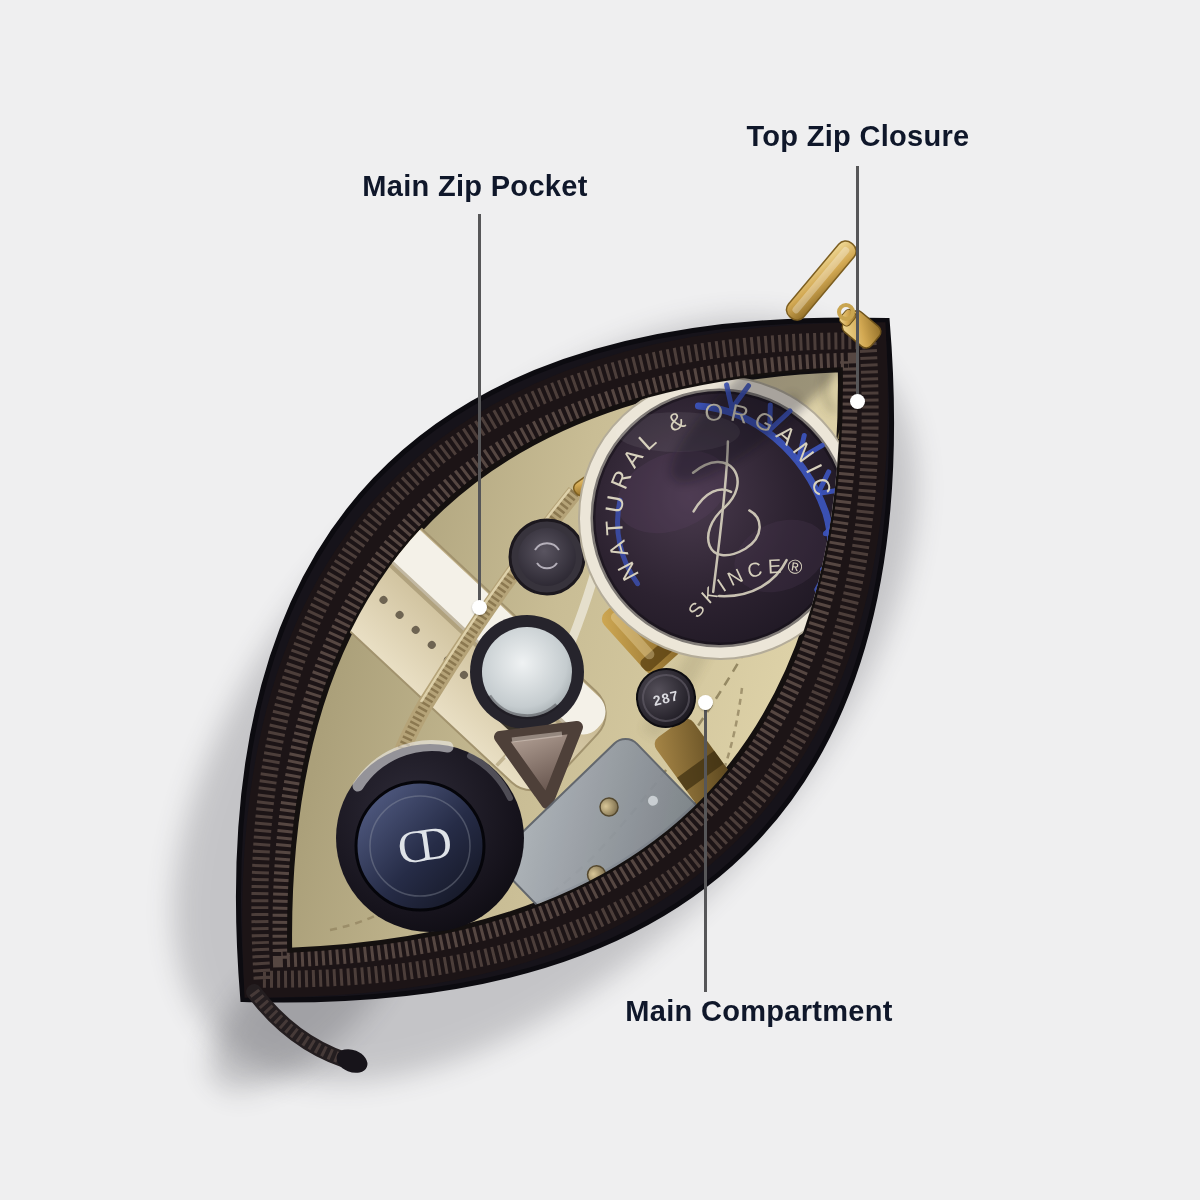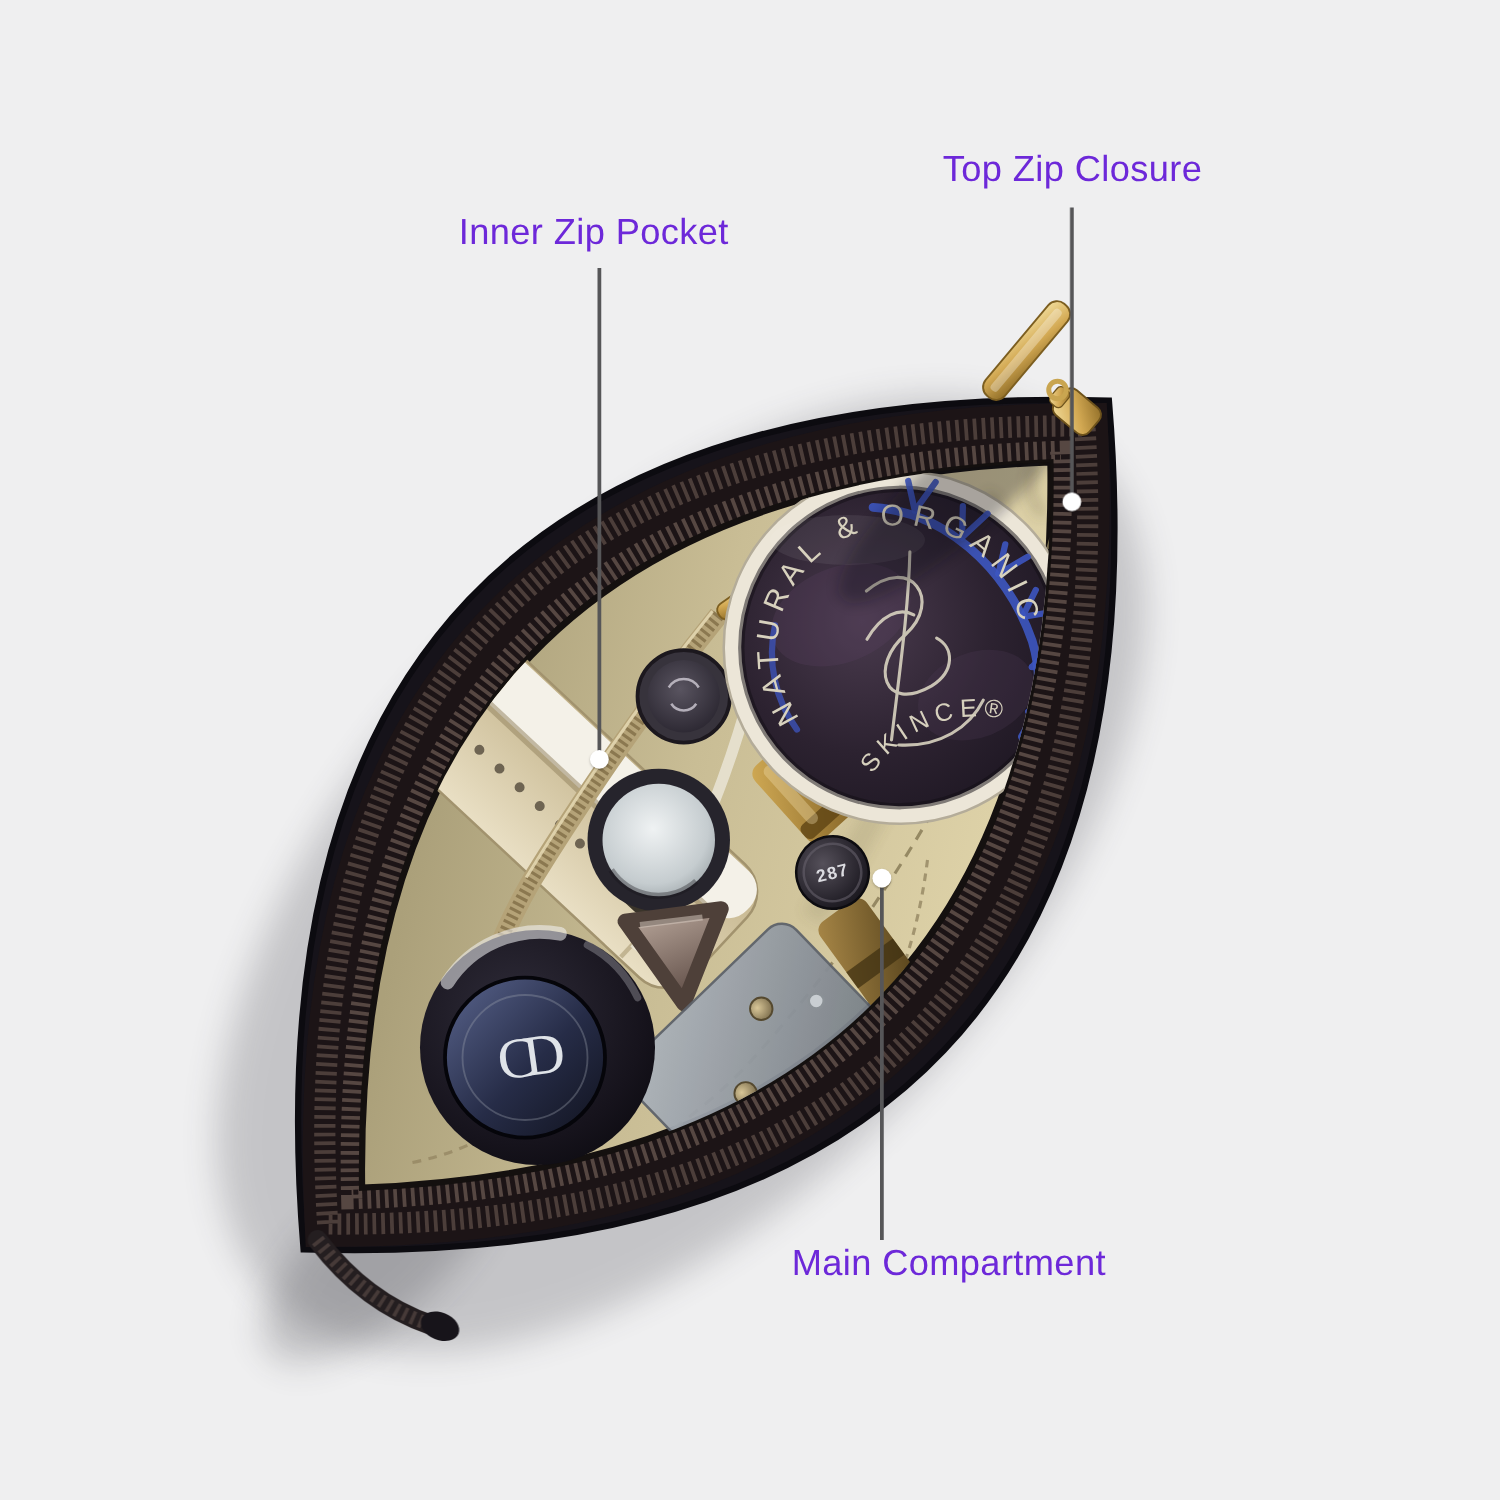--- a/index.html
+++ b/index.html
@@ -1,20 +1,20 @@
 <!DOCTYPE html>
 <html><head>
 <meta charset="utf-8">
 <style>
   html,body{margin:0;padding:0;background:#efeff0;}
   .stage{position:relative;width:1200px;height:1200px;background:#efeff0;overflow:hidden;
          font-family:"Liberation Sans",sans-serif;}
   .stage svg{position:absolute;left:0;top:0;}
-  .ann-label{position:absolute;transform:translateX(-50%);font-weight:400;font-size:29px;
-             color:#6d28d9;letter-spacing:.3px;white-space:nowrap;}
+  .ann-label{position:absolute;transform:translateX(-50%);font-weight:700;font-size:29px;
+             color:#0f172a;letter-spacing:.3px;white-space:nowrap;}
   .ann-line{position:absolute;width:3px;background:#565658;}
   .ann-dot{position:absolute;width:15px;height:15px;border-radius:50%;background:#ffffff;
            box-shadow:0 1px 2px rgba(0,0,0,.25);}
   #label-top-zip{left:858px;top:120px;}
   #line-top-zip{left:856px;top:166px;height:232px;}
   #dot-top-zip{left:850px;top:394px;}
   #label-inner-zip{left:475px;top:170px;}
   #line-inner-zip{left:478px;top:214px;height:392px;}
   #dot-inner-zip{left:472px;top:600px;}
   #label-main-comp{left:719px;top:995px;margin-left:40px;}
@@ -282,21 +282,21 @@
     <path d="M 254 992 Q 292 1042 345 1060" fill="none" stroke="#241e20" stroke-width="16" stroke-linecap="round"></path>
     <path d="M 254 992 Q 292 1042 345 1060" fill="none" stroke="#463a38" stroke-width="11" stroke-dasharray="3 4"></path>
     <ellipse cx="352" cy="1061" rx="16" ry="11" transform="rotate(22 352 1061)" fill="#17141a"></ellipse>
   </g>
 </svg>
 
 <div id="label-top-zip" class="ann-label">Top Zip Closure</div>
 <div id="line-top-zip" class="ann-line"></div>
 <div id="dot-top-zip" class="ann-dot"></div>
 
-<div id="label-inner-zip" class="ann-label">Inner Zip Pocket</div>
+<div id="label-inner-zip" class="ann-label">Main Zip Pocket</div>
 <div id="line-inner-zip" class="ann-line"></div>
 <div id="dot-inner-zip" class="ann-dot"></div>
 
 <div id="label-main-comp" class="ann-label">Main Compartment</div>
 <div id="line-main-comp" class="ann-line"></div>
 <div id="dot-main-comp" class="ann-dot"></div>
 
 </div>
 
 </body></html>

